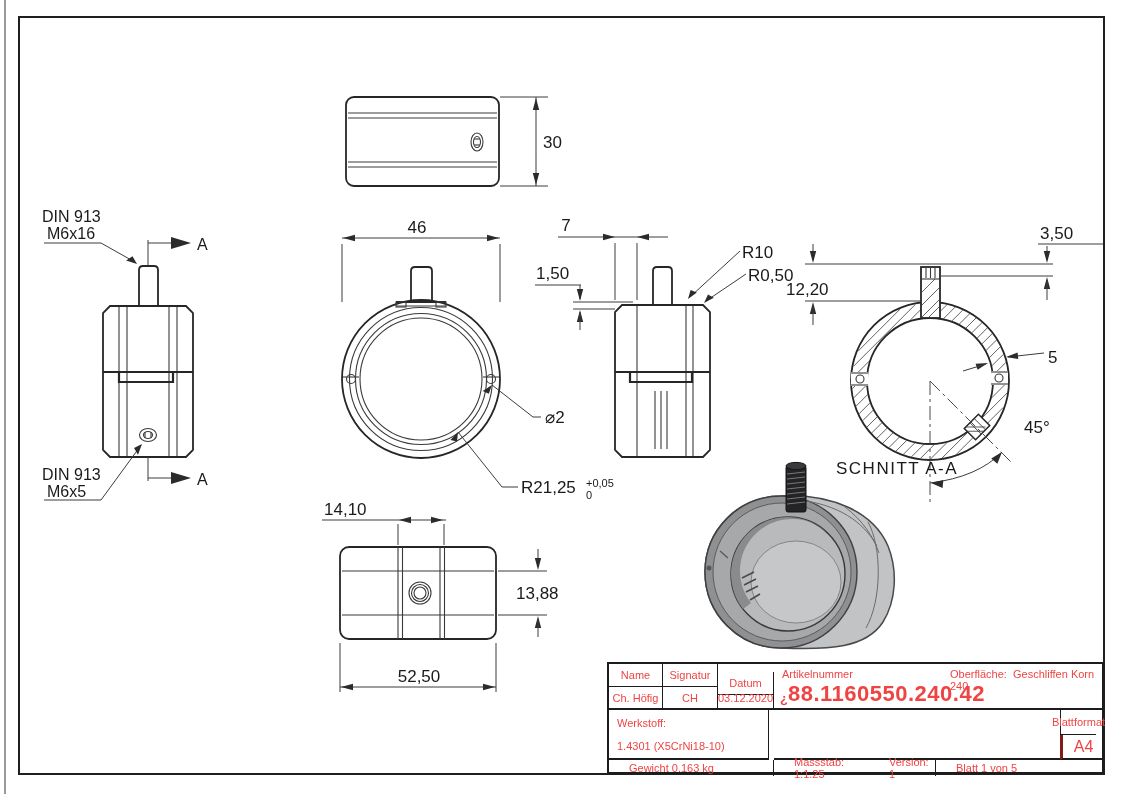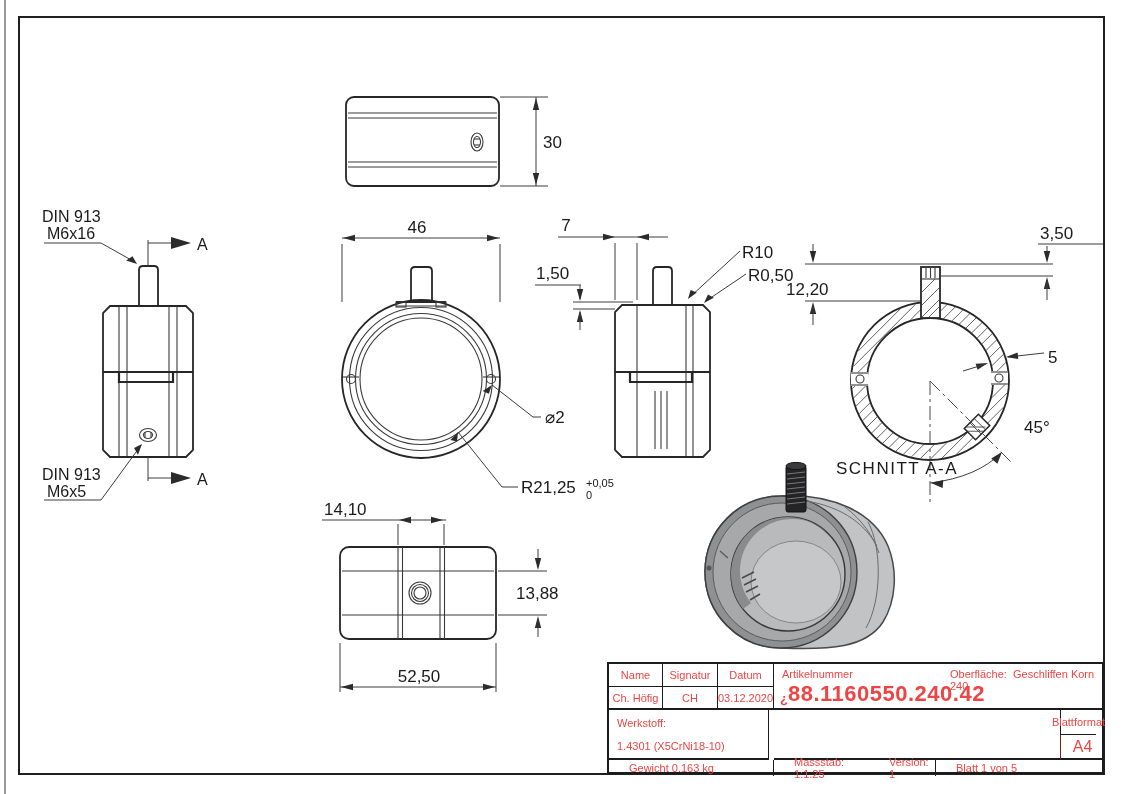--- a/index.html
+++ b/index.html
@@ -338,21 +338,21 @@
         </g>
         <ellipse cx="796" cy="466" rx="10" ry="3.6" fill="#3a3a3c" stroke="#141416"></ellipse>
       </g>
     </g>
   </svg>
 
   <div id="tblock">
 
     <div class="cell ctr small b-r b-b" style="left:0;top:0;width:54px;height:23px">Name</div>
     <div class="cell ctr small b-r b-b" style="left:54px;top:0;width:55px;height:23px">Signatur</div>
-    <div class="cell ctr small b-r b-b" style="left:109px;top:0;width:56px;height:23px">Datum</div>
+    <div class="cell ctr small b-r b-b" style="left:109px;top:8px;width:56px;height:23px">Datum</div>
     <div class="cell ctr small b-r b-bt" style="left:0;top:23px;width:54px;height:23px">Ch. Höfig</div>
     <div class="cell ctr small b-r b-bt" style="left:54px;top:23px;width:55px;height:23px">CH</div>
     <div class="cell ctr small b-r b-bt" style="left:109px;top:23px;width:56px;height:23px">03.12.2020</div>
 
     <div class="cell b-bt" style="left:165px;top:0;width:330px;height:46px">
       <div class="small" style="position:absolute;left:8px;top:4px">Artikelnummer</div>
       <div style="position:absolute;left:176px;top:4px" class="small">
         <span>Oberfläche:</span>&nbsp;
         <span>Geschliffen Korn 240</span>
       </div>
@@ -360,21 +360,21 @@
         <span class="artpre">¿</span><span class="artnum">88.1160550.240.42</span>
       </div>
     </div>
 
     <div class="cell b-r b-bt" style="left:0;top:46px;width:160px;height:50px">
       <div class="small" style="position:absolute;left:8px;top:7px">Werkstoff:</div>
       <div class="small" style="position:absolute;left:8px;top:30px">1.4301 (X5CrNi18-10)</div>
     </div>
     <div class="cell b-bt" style="left:165px;top:46px;width:286px;height:50px"></div>
     <div class="cell ctr small b-b" style="left:451px;top:46px;width:36px;height:25px;border-left:1px solid #1c1c1c">Blattformat</div>
-    <div class="cell ctr a4 b-bt" style="left:451px;top:71px;width:44px;height:25px;border-left:1px solid #7f1d1d">A4</div>
+    <div class="cell ctr a4 b-bt" style="left:451px;top:71px;width:44px;height:25px;border-left:3px solid #7f1d1d">A4</div>
 
     <div class="cell lft small b-r" style="left:0;top:96px;width:165px;height:16px">Gewicht 0.163 kg</div>
     <div class="cell lft small b-r" style="left:165px;top:96px;width:162px;height:16px">
       <span>Massstab: 1:1.25</span>
       <span style="margin-left:16px">Version: 1</span>
     </div>
     <div class="cell lft small" style="left:327px;top:96px;width:168px;height:16px">Blatt 1 von 5</div>
   </div>
 </div>
 

